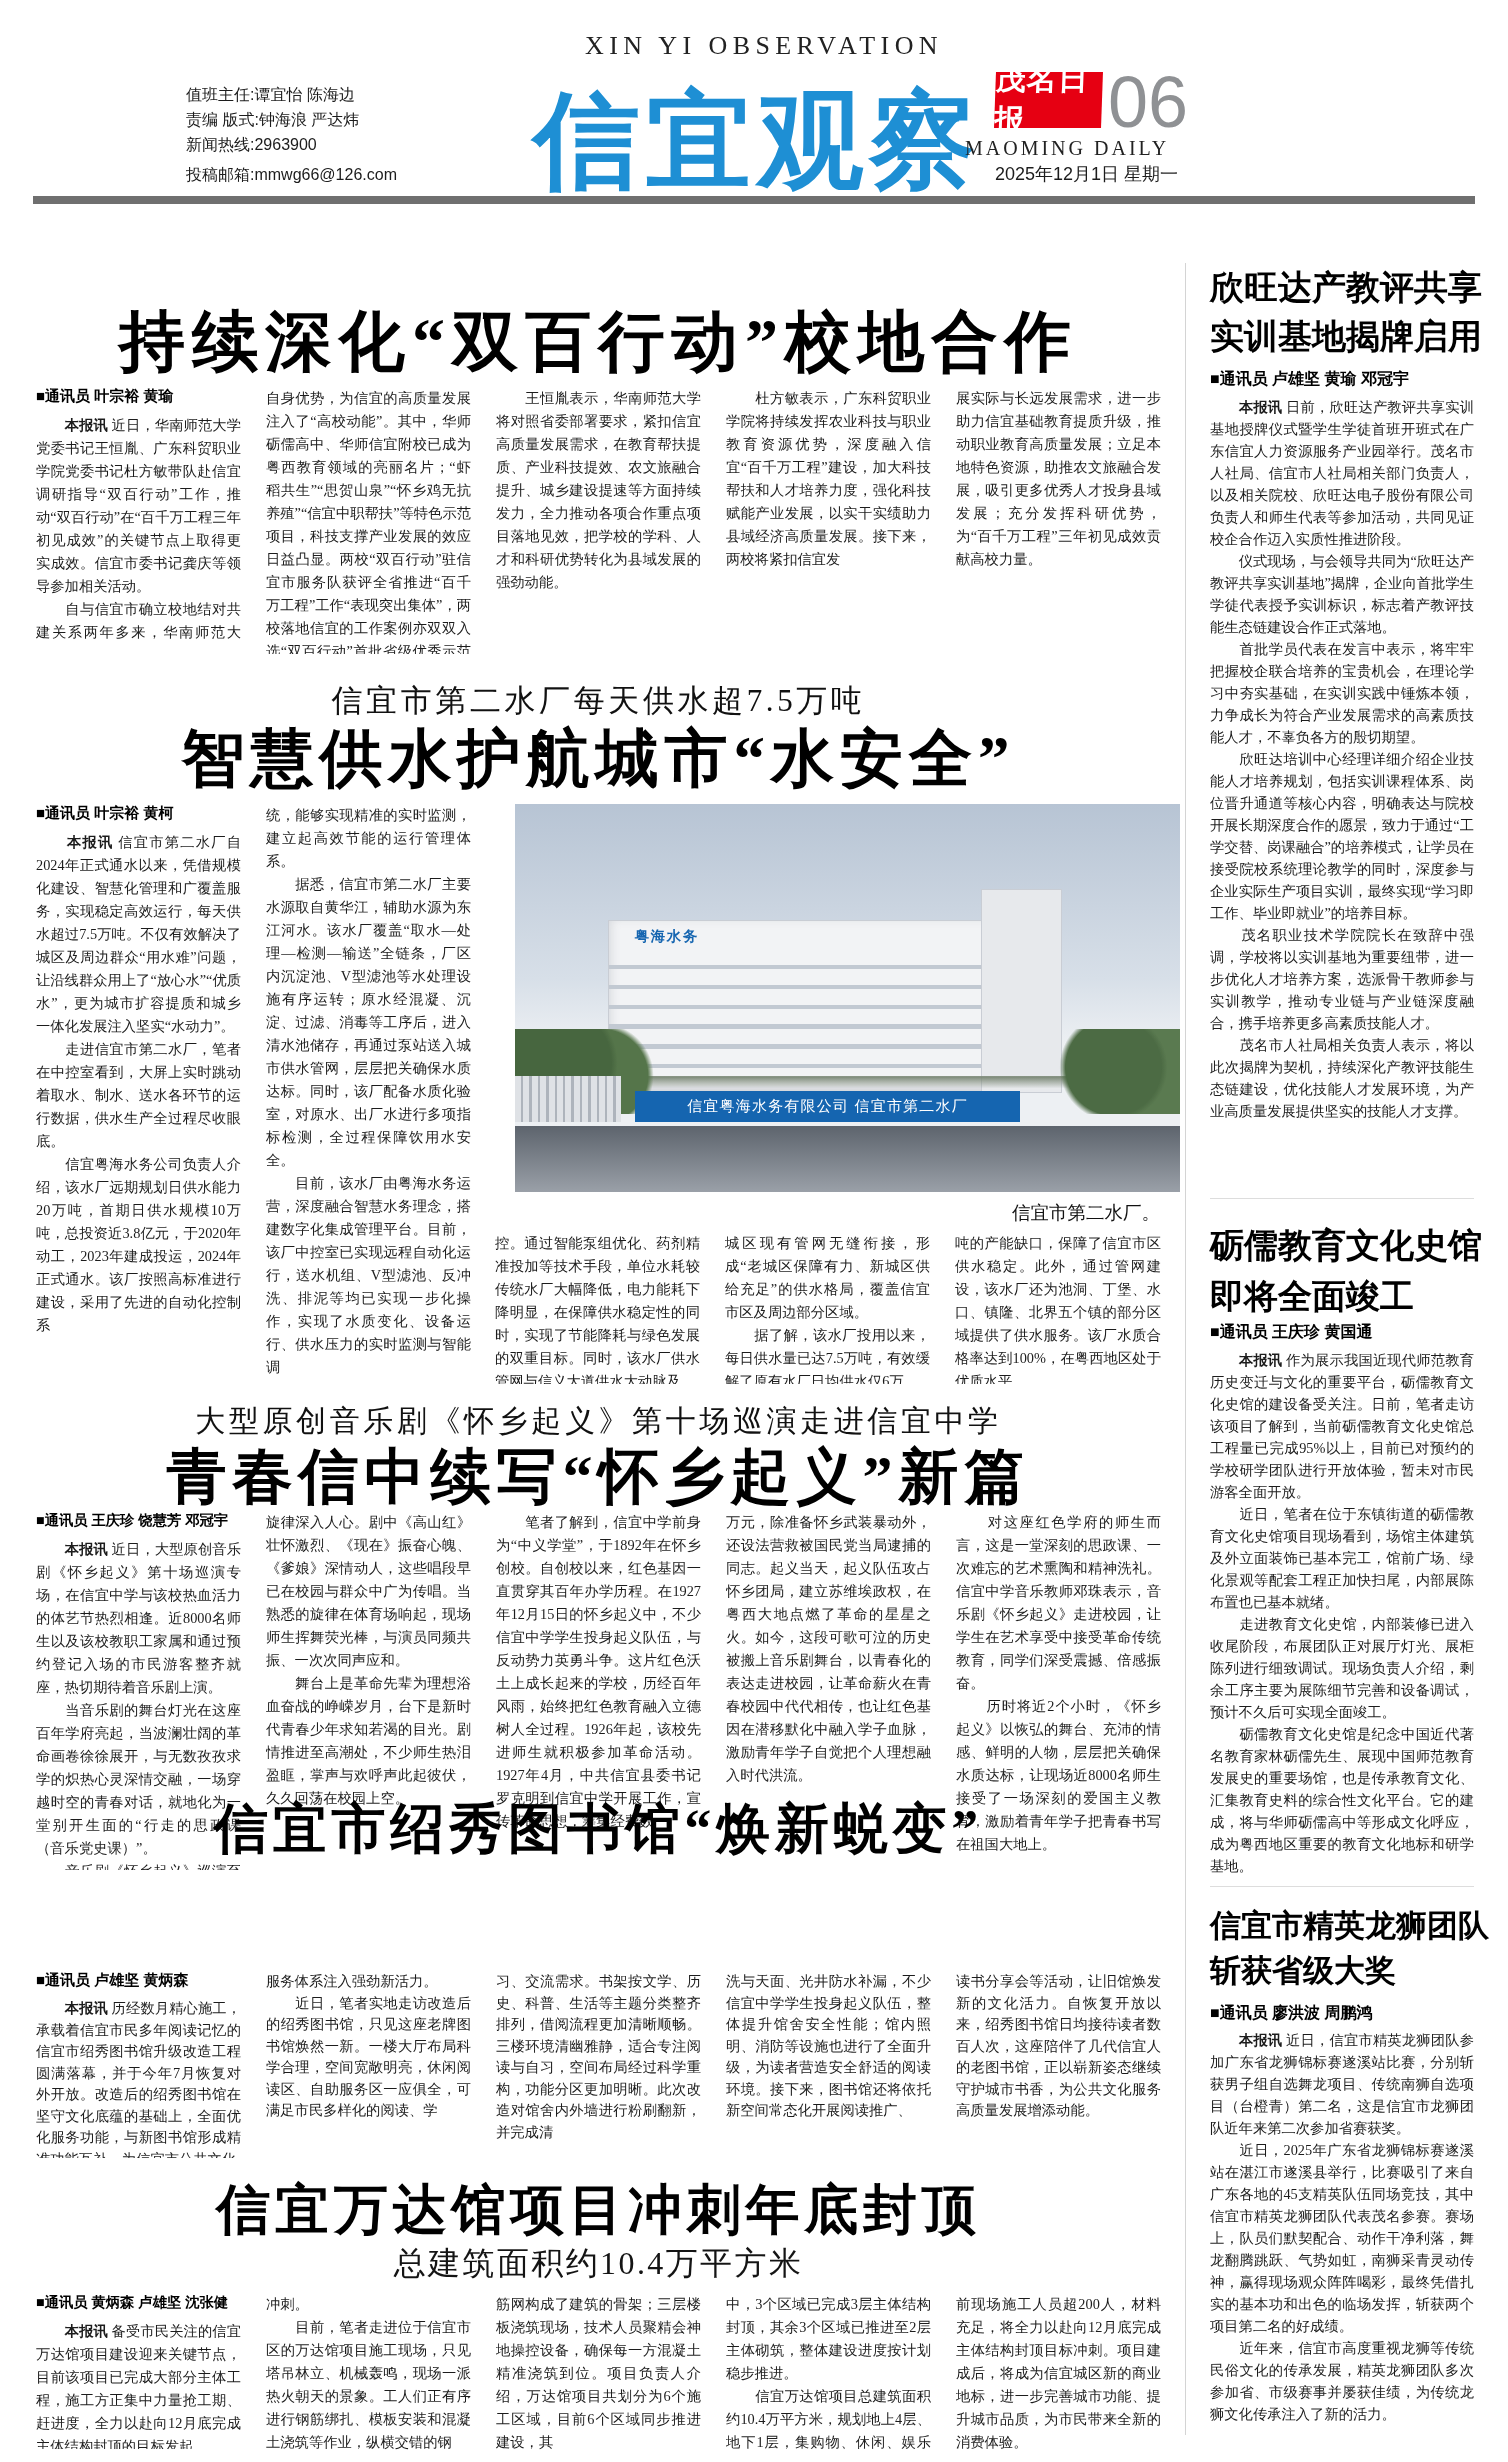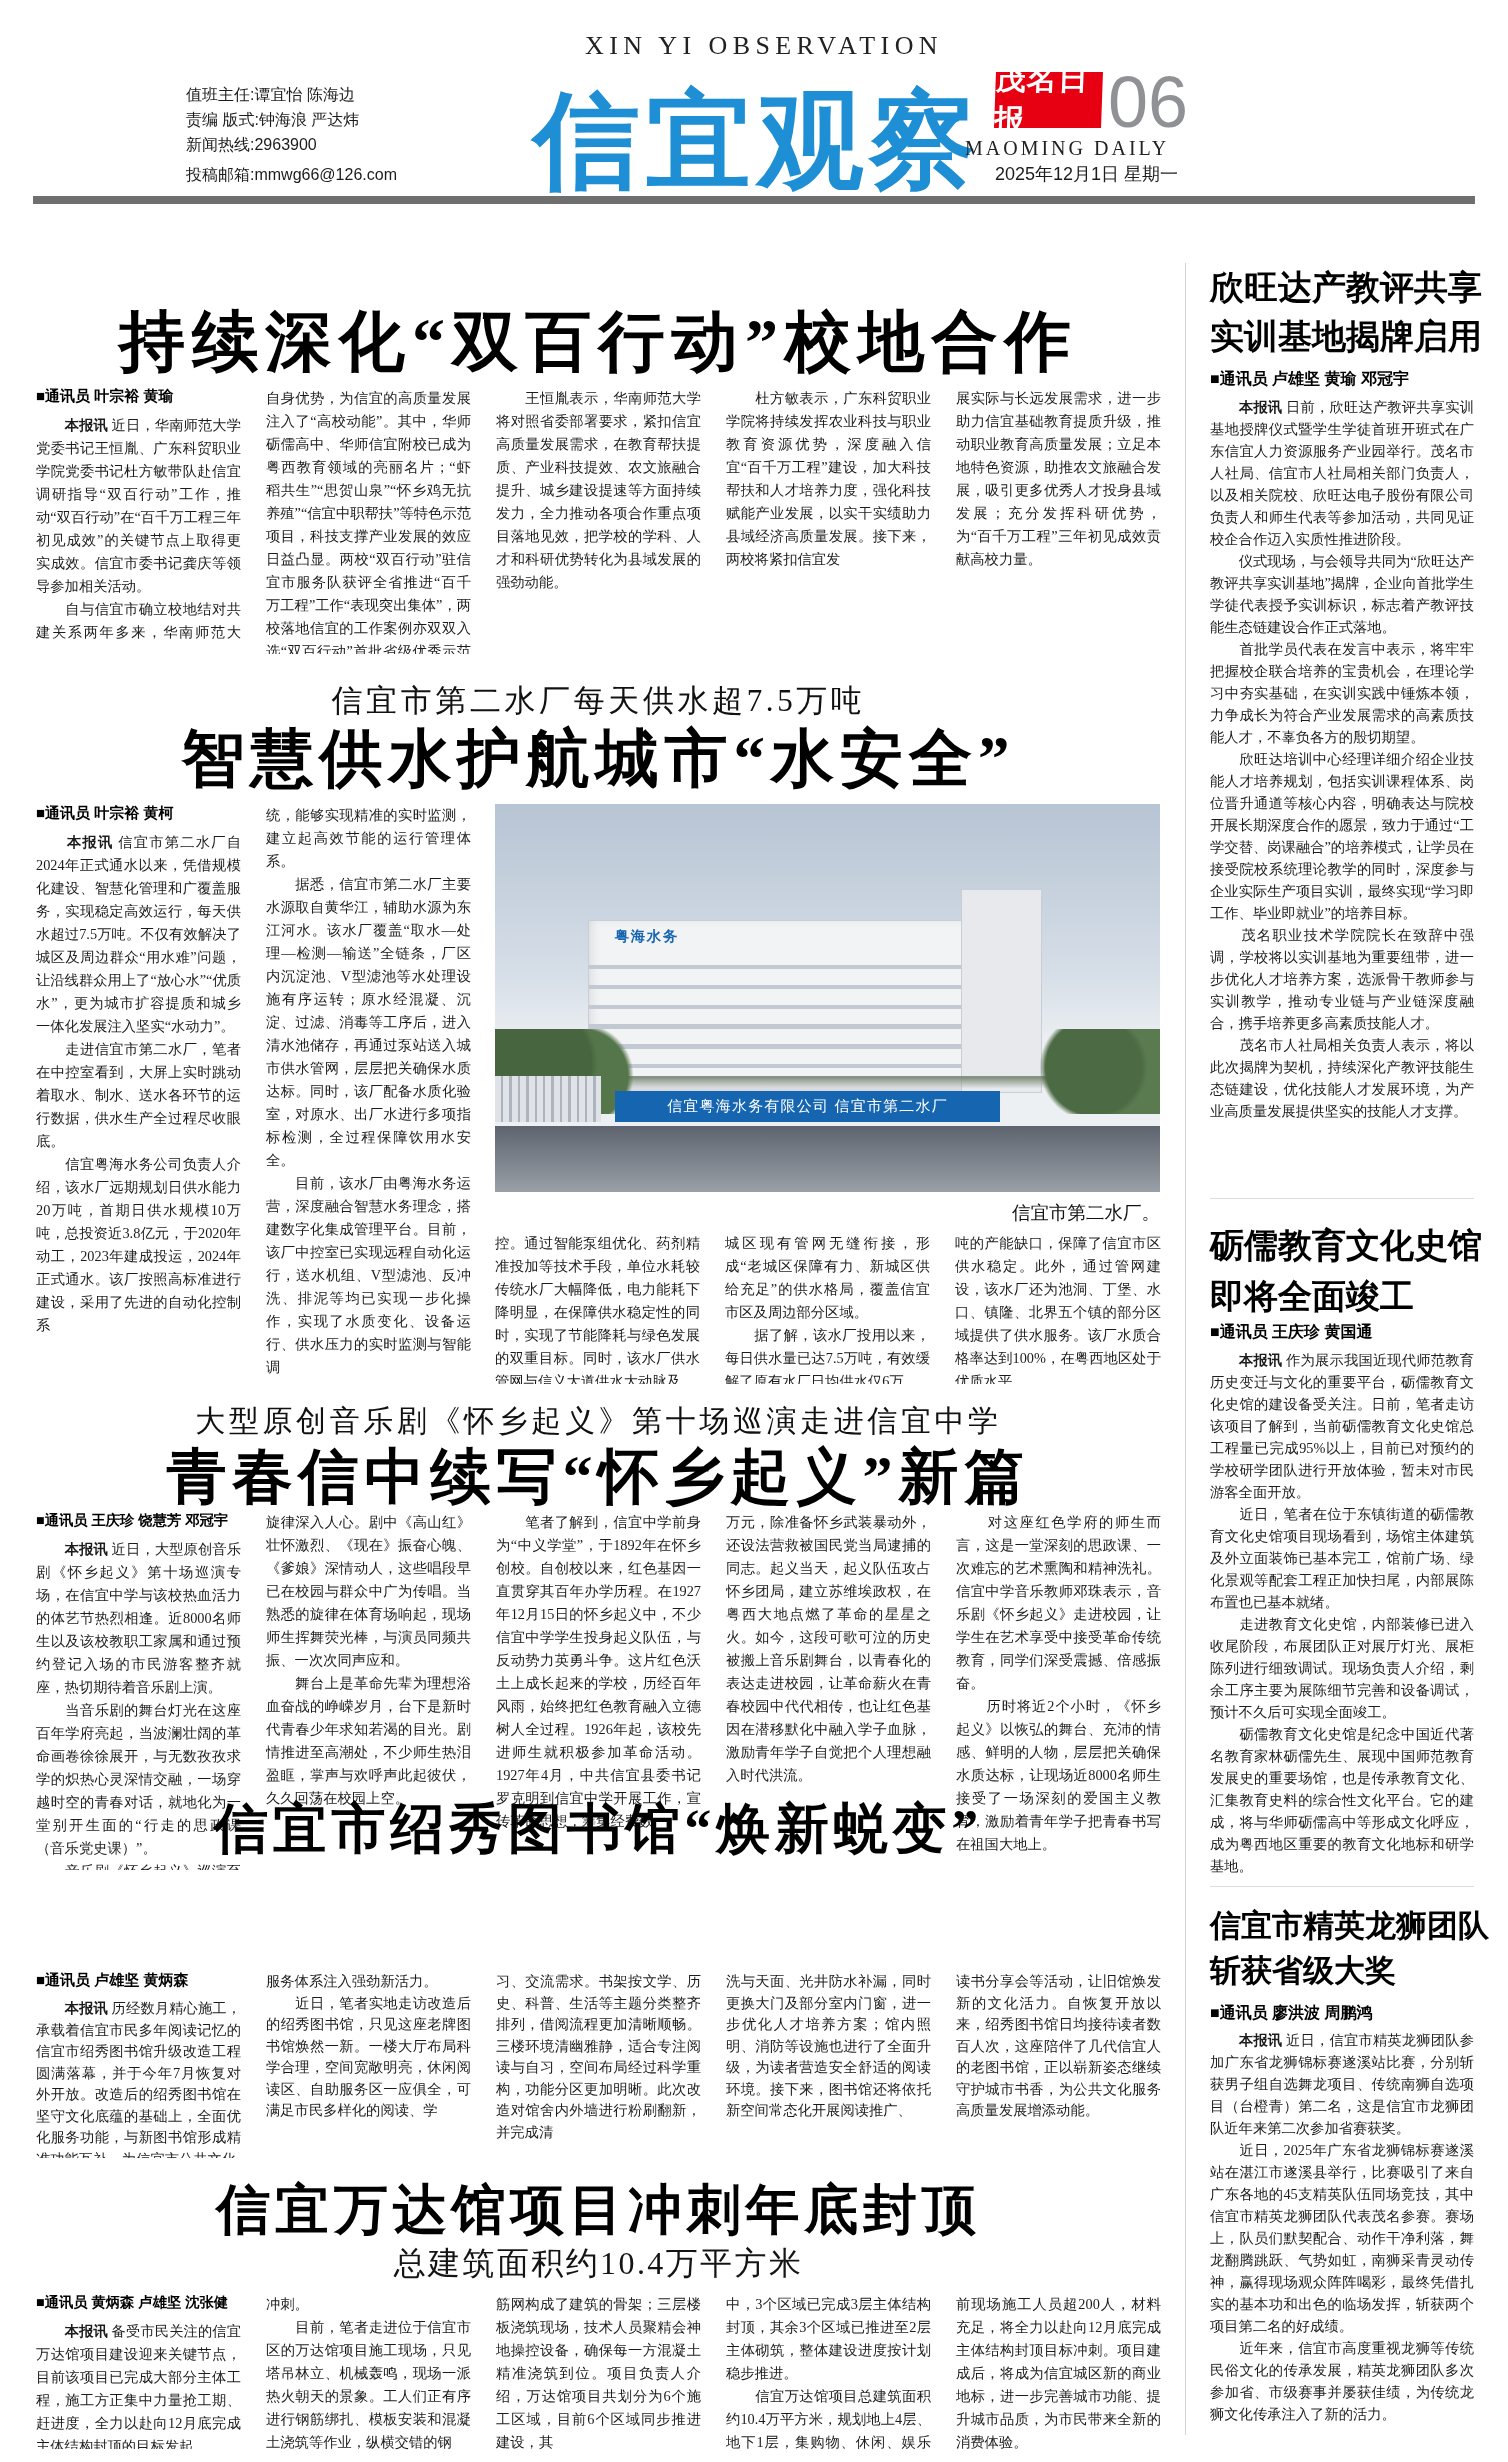--- a/index.html
+++ b/index.html
@@ -28,21 +28,21 @@
   .col{flex:1;min-width:0;}
   .bodycol{font-size:14.3px;line-height:23px;text-align:justify;white-space:pre-wrap;
            overflow:hidden;color:#1c1c1c;}
   .lib .bodycol{line-height:21.5px;}
   .rc-head{font-weight:bold;color:#000;text-align:left;white-space:nowrap;}
   .rc-body{font-size:14.3px;line-height:22px;text-align:justify;white-space:pre-wrap;overflow:hidden;color:#1c1c1c;}
   .lead{font-family:"Liberation Sans",sans-serif;font-weight:bold;}
   .vrule{width:0.6px;background:#d4d4d4;}
   .hrule{height:0.6px;background:#dddddd;}
   
-  .photo{overflow:hidden;background:linear-gradient(#b7c4d4 0%,#d7dfe8 45%,#edf0f3 62%);}
+  .photo{overflow:hidden;background:linear-gradient(#b7c4d4 0%,#d7dfe8 45%,#edf0f3 62%);margin-left:20px;}
   .ph-building{position:absolute;left:14%;top:30%;width:64%;height:44%;background:#f2f3f5;
                border:0.6px solid #c9cdd4;box-shadow:inset 0 -4.8px 10.7px rgba(90,100,115,.25);}
   .ph-windows{position:absolute;left:0;top:16%;width:100%;height:70%;
               background:repeating-linear-gradient(to bottom,transparent 0 15.5px,#c2c9d2 15.5px 20px);}
   .ph-logo{position:absolute;left:6%;top:3%;font-family:"Liberation Sans",sans-serif;font-weight:bold;
            font-size:14.3px;color:#1565b0;letter-spacing:1.8px;}
   .ph-tower{position:absolute;left:70%;top:22%;width:12%;height:52%;background:#e7e9ec;border:0.6px solid #c9cdd4;}
   .ph-trees{position:absolute;left:0;top:58%;width:100%;height:22%;
             background:radial-gradient(circle at 6% 40%,#47663f 0 9%,transparent 10%),
                        radial-gradient(circle at 13% 55%,#55754a 0 8%,transparent 9%),
@@ -153,21 +153,21 @@
   <div class="abs headline" style="left:36px;top:1793px;width:1125px;font-size:54px;letter-spacing:4.8px;">信宜市绍秀图书馆“焕新蜕变”</div>
 
   <div class="abs cols lib" style="left:36px;top:1971px;width:1125px;height:191px;">
     <div class="col">
       <div class="byline">■通讯员 卢雄坚 黄炳森</div>
       <div class="bodycol" style="height:160px;">　　<span class="lead">本报讯</span> 历经数月精心施工，承载着信宜市民多年阅读记忆的信宜市绍秀图书馆升级改造工程圆满落幕，并于今年7月恢复对外开放。改造后的绍秀图书馆在坚守文化底蕴的基础上，全面优化服务功能，与新图书馆形成精准功能互补，为信宜市公共文化</div>
     </div>
     <div class="col bodycol" style="height:191px;">服务体系注入强劲新活力。
 　　近日，笔者实地走访改造后的绍秀图书馆，只见这座老牌图书馆焕然一新。一楼大厅布局科学合理，空间宽敞明亮，休闲阅读区、自助服务区一应俱全，可满足市民多样化的阅读、学</div>
     <div class="col bodycol" style="height:191px;">习、交流需求。书架按文学、历史、科普、生活等主题分类整齐排列，借阅流程更加清晰顺畅。三楼环境清幽雅静，适合专注阅读与自习，空间布局经过科学重构，功能分区更加明晰。此次改造对馆舍内外墙进行粉刷翻新，并完成清</div>
-    <div class="col bodycol" style="height:191px;">洗与天面、光井防水补漏，同时更换大门及部分室内门窗，进一步优化人才培养方案；馆内照明、消防等设施也进行了全面升级，为读者营造安全舒适的阅读环境。接下来，图书馆还将依托新空间常态化开展阅读推广、</div>
+    <div class="col bodycol" style="height:191px;">洗与天面、光井防水补漏，不少信宜中学学生投身起义队伍，整体提升馆舍安全性能；馆内照明、消防等设施也进行了全面升级，为读者营造安全舒适的阅读环境。接下来，图书馆还将依托新空间常态化开展阅读推广、</div>
     <div class="col bodycol" style="height:191px;">读书分享会等活动，让旧馆焕发新的文化活力。自恢复开放以来，绍秀图书馆日均接待读者数百人次，这座陪伴了几代信宜人的老图书馆，正以崭新姿态继续守护城市书香，为公共文化服务高质量发展增添动能。</div>
   </div>
 
   <div class="abs headline" style="left:36px;top:2174px;width:1125px;font-size:54px;letter-spacing:4.8px;">信宜万达馆项目冲刺年底封顶</div>
   <div class="abs sub-headline" style="left:36px;top:2242px;width:1125px;">总建筑面积约10.4万平方米</div>
 
   <div class="abs cols" style="left:36px;top:2293px;width:1125px;height:161px;">
     <div class="col">
       <div class="byline" style="font-size:14.3px;">■通讯员 黄炳森 卢雄坚 沈张健</div>
       <div class="bodycol" style="height:129px;">　　<span class="lead">本报讯</span> 备受市民关注的信宜万达馆项目建设迎来关键节点，目前该项目已完成大部分主体工程，施工方正集中力量抢工期、赶进度，全力以赴向12月底完成主体结构封顶的目标发起</div>

